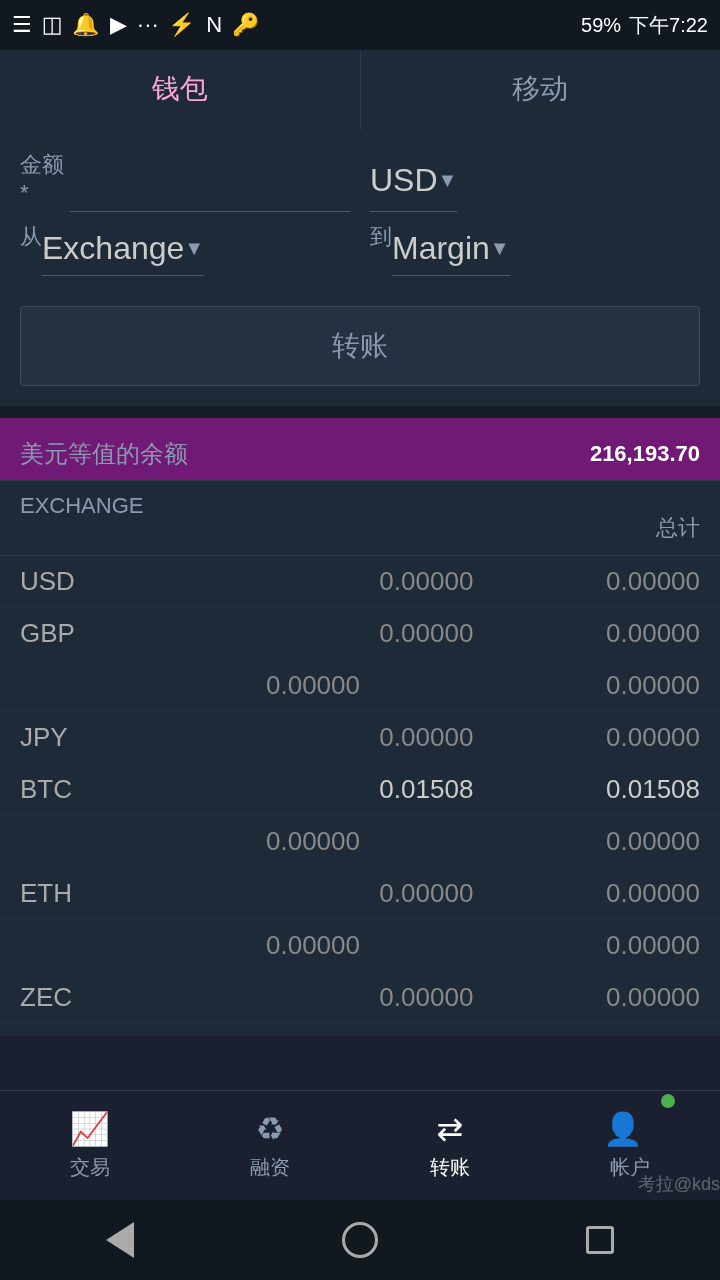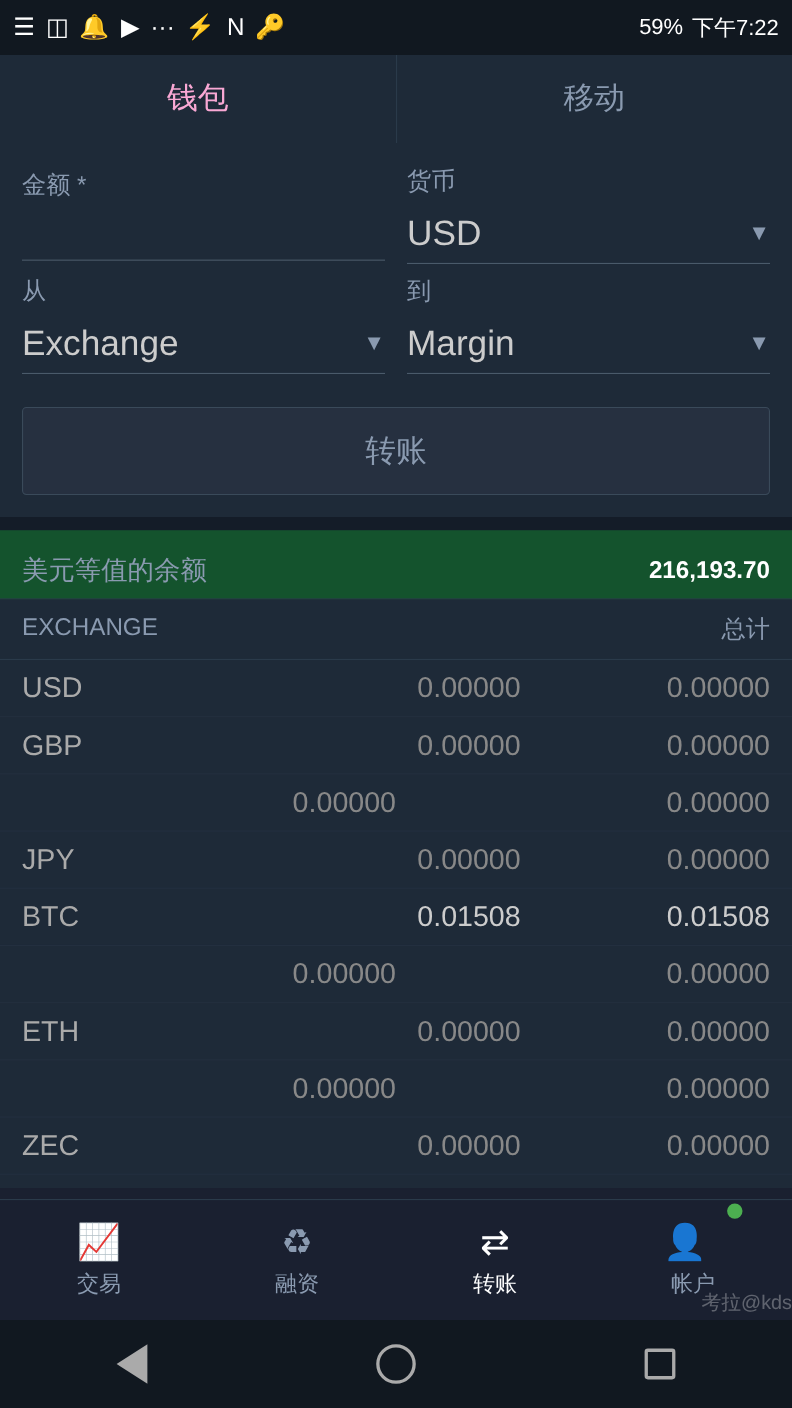--- a/index.html
+++ b/index.html
@@ -63,22 +63,21 @@
 
     .form-row {
       display: flex;
       gap: 20px;
       margin-bottom: 10px;
     }
 
     .form-group {
       flex: 1;
       display: flex;
-      flex-direction: column;
-      justify-content: center;
+      flex-direction: row;
     }
 
     .form-label {
       font-size: 22px;
       color: #8a9ab0;
       margin-bottom: 6px;
     }
 
     .form-input {
       background: transparent;
@@ -126,21 +125,21 @@
     }
 
     
     .section-divider {
       height: 12px;
       background: #141c28;
     }
 
     
     .balance-section {
-      background: #14532d;
+      background: #701a75;
       padding: 20px 20px 10px 20px;
       display: flex;
       justify-content: space-between;
       align-items: center;
       border-bottom: 1px solid #2a3a4a;
     }
 
     .balance-label {
       font-size: 24px;
       color: #8a9ab0;
@@ -164,21 +163,21 @@
       border-bottom: 1px solid #2a3a4a;
     }
 
     .table-header-col {
       font-size: 22px;
       color: #8a9ab0;
       text-transform: uppercase;
     }
 
     .col-name { flex: 2; }
-    .col-total { flex: 2; text-align: right; }
+    .col-total { flex: 2; text-align: right; margin-top: 20px; }
     .col-avail { flex: 2; text-align: right; text-decoration: underline; text-decoration-style: dashed; }
 
     .table-row {
       display: flex;
       padding: 10px 20px;
       border-bottom: 1px solid #232f3f;
     }
 
     .table-cell {
       font-size: 26px;
@@ -329,21 +328,20 @@
 
 <div class="form-area">
   <div class="form-row">
 
     <div class="form-group">
       <div class="form-label">金额 *</div>
       <input class="form-input" type="text" value="" style="">
     </div>
 
     <div class="form-group">
-      <div class="form-label">货币</div>
       <div class="form-select-wrapper">
         <div class="form-select-value">USD</div>
         <div class="form-select-arrow">▼</div>
       </div>
     </div>
   </div>
 
   <div class="form-row">
 
     <div class="form-group">

